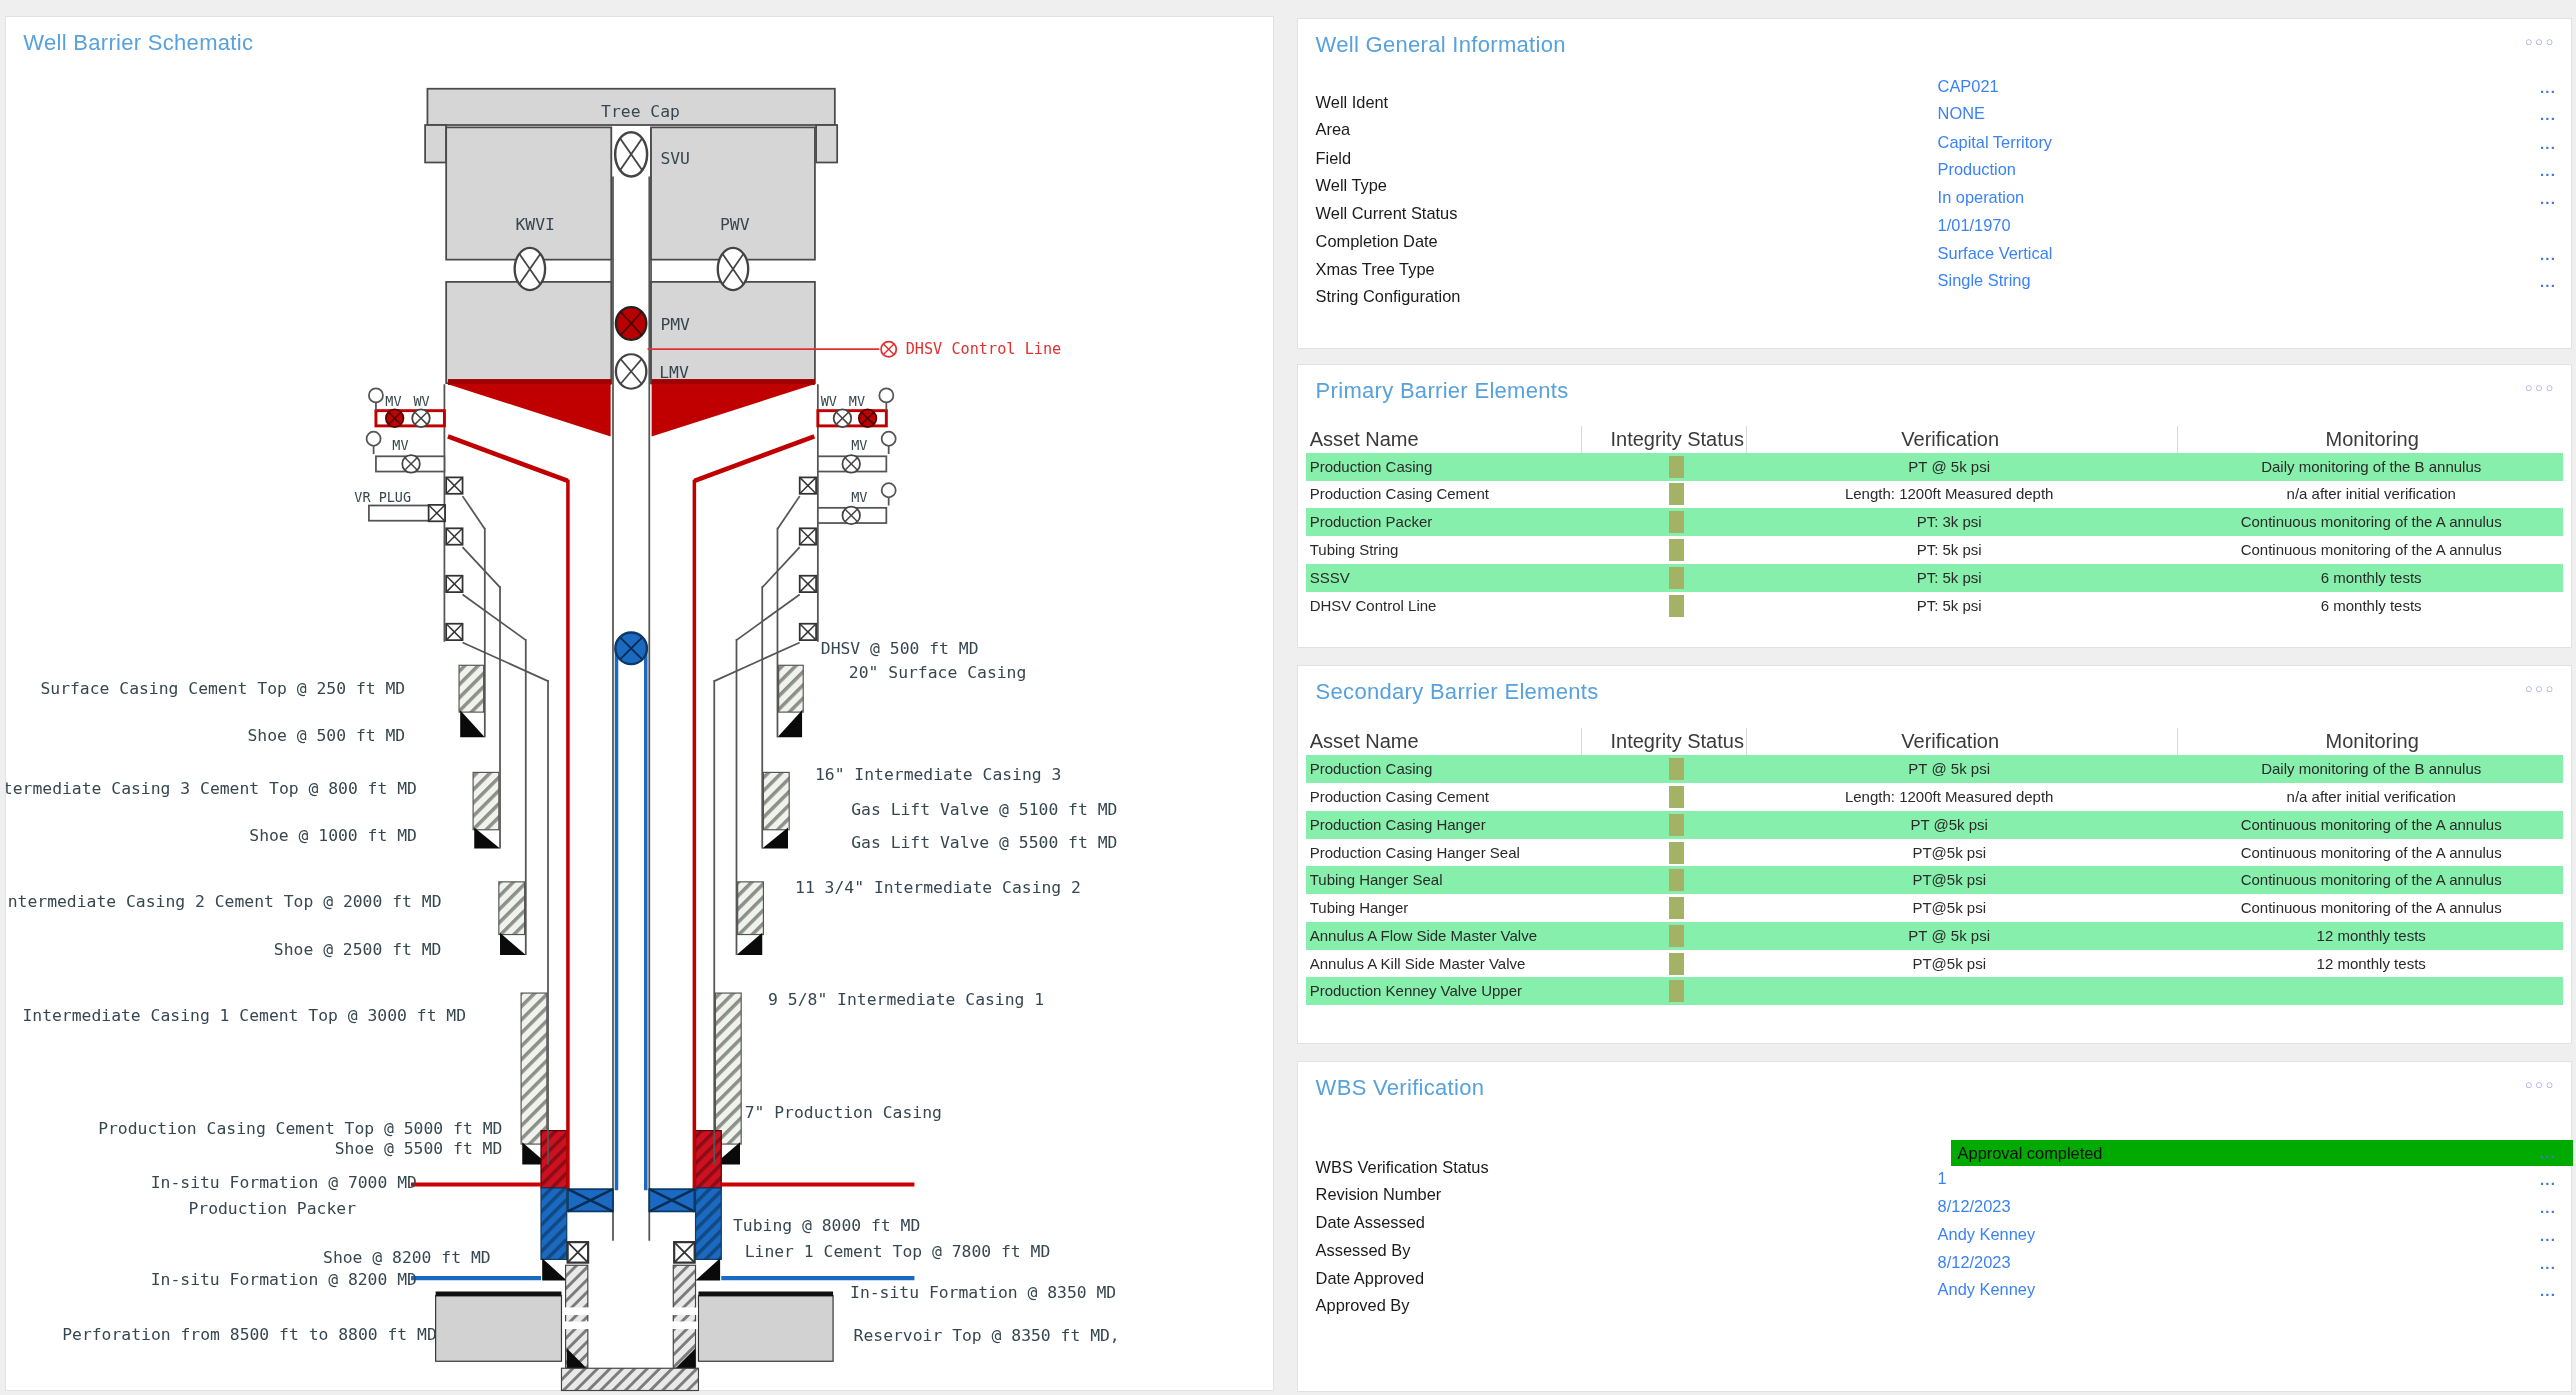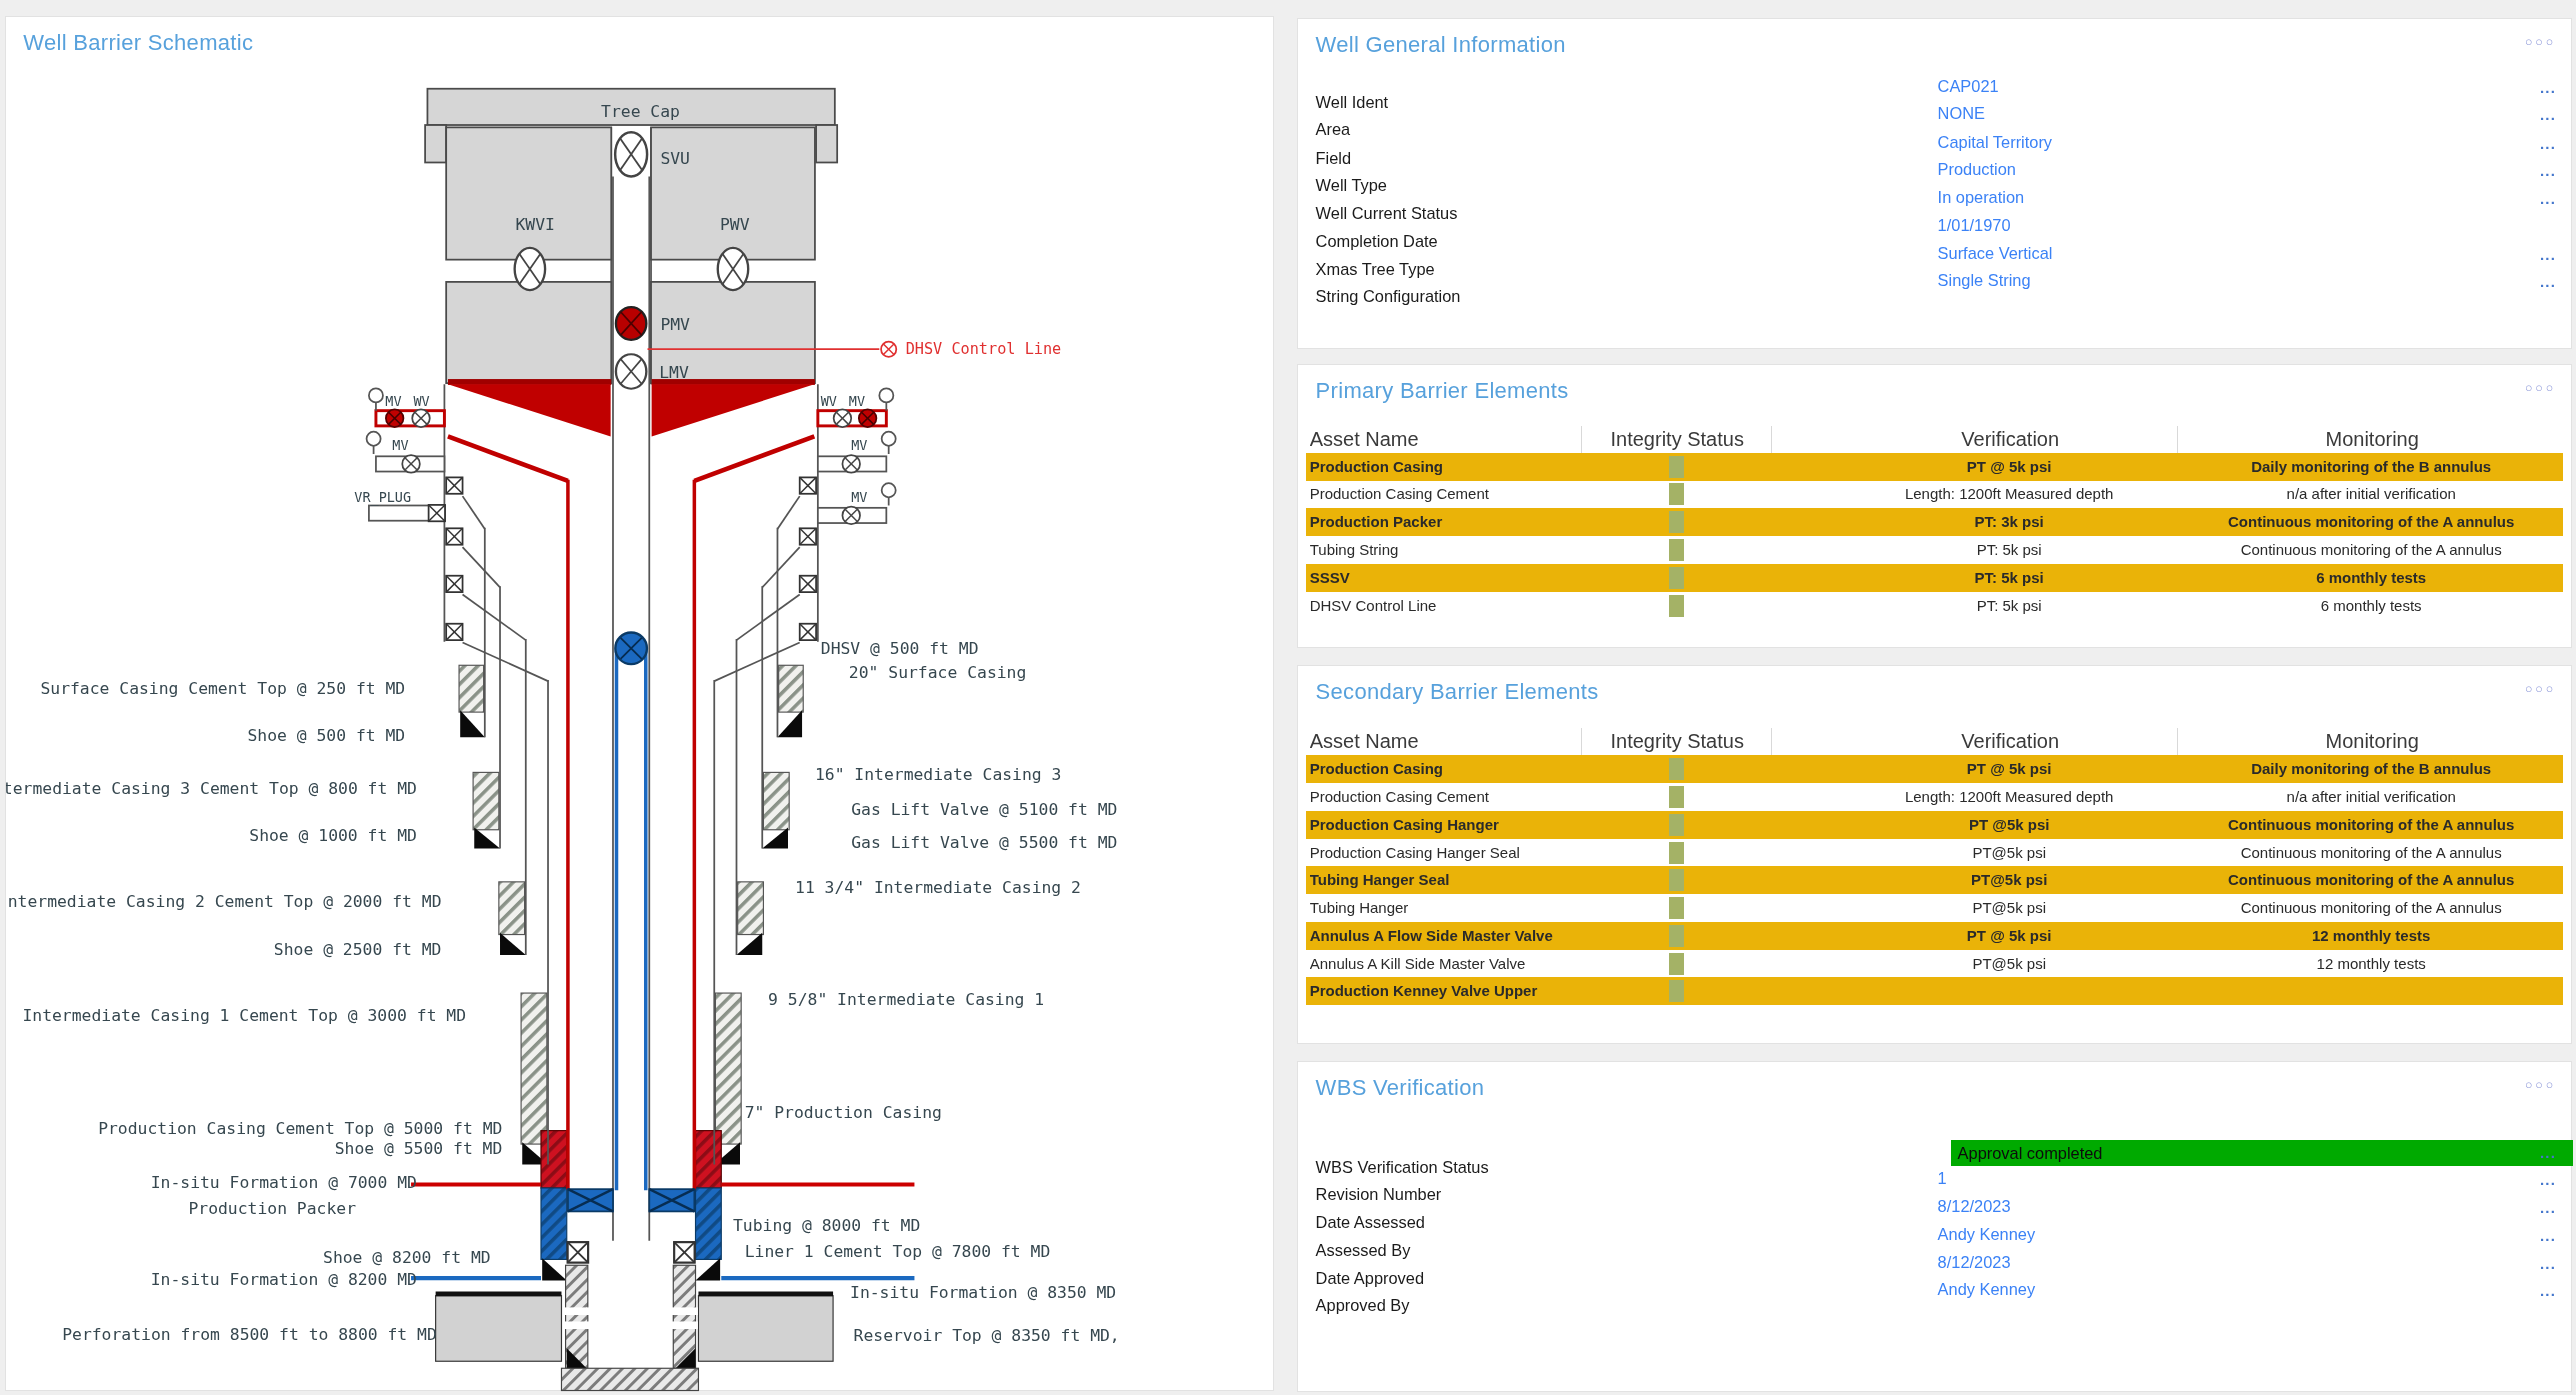--- a/index.html
+++ b/index.html
@@ -21,25 +21,25 @@
     cursor:pointer;
   }
   
   .irow{position:absolute;left:17.6px;right:15px;height:26px;font-size:16.4px;}
   .ilabel{position:absolute;left:0;top:16px;font-weight:400;color:#1b1b1b;white-space:nowrap;}
   .ivalue{position:absolute;left:622px;top:0;color:#3b82f6;white-space:nowrap;}
   .dots{position:absolute;right:0;top:2.3px;color:#4477cc;font-size:15px;font-weight:700;letter-spacing:1.2px;cursor:pointer;}
   
   .thead{position:absolute;left:8.2px;right:8.2px;height:27px;font-size:20px;color:#3a3a3a;}
   .trow{position:absolute;left:8.2px;right:8.2px;height:27.5px;font-size:15px;color:#2a2a2a;}
-  .trow.alt{background:#eab308;font-weight:bold;}
+  .trow.alt{background:#86efac;}
   .tc{position:absolute;top:0;height:100%;display:flex;align-items:center;white-space:nowrap;overflow:hidden;}
   .c1{left:3.5px;width:266px;justify-content:flex-start;}
   .c2{left:275px;width:190px;justify-content:center;}
-  .c3{left:465px;width:406px;justify-content:center;padding-left:35px;}
+  .c3{left:440px;width:406px;justify-content:center;}
   .c4{left:871px;width:388px;justify-content:center;}
   .thead .c2,.thead .c3,.thead .c4{border-left:0.6px solid #d9d9d9;}
   .chip{display:inline-block;width:15px;height:22px;background:#a4b266;}
   
   .statusbar{
     position:absolute;left:635px;top:-2.3px;width:622px;height:26px;
     background:#00aa00;color:#0c0c0c;font-size:16.4px;line-height:26px;
     padding-left:7px;box-sizing:border-box;white-space:nowrap;
   }
   

